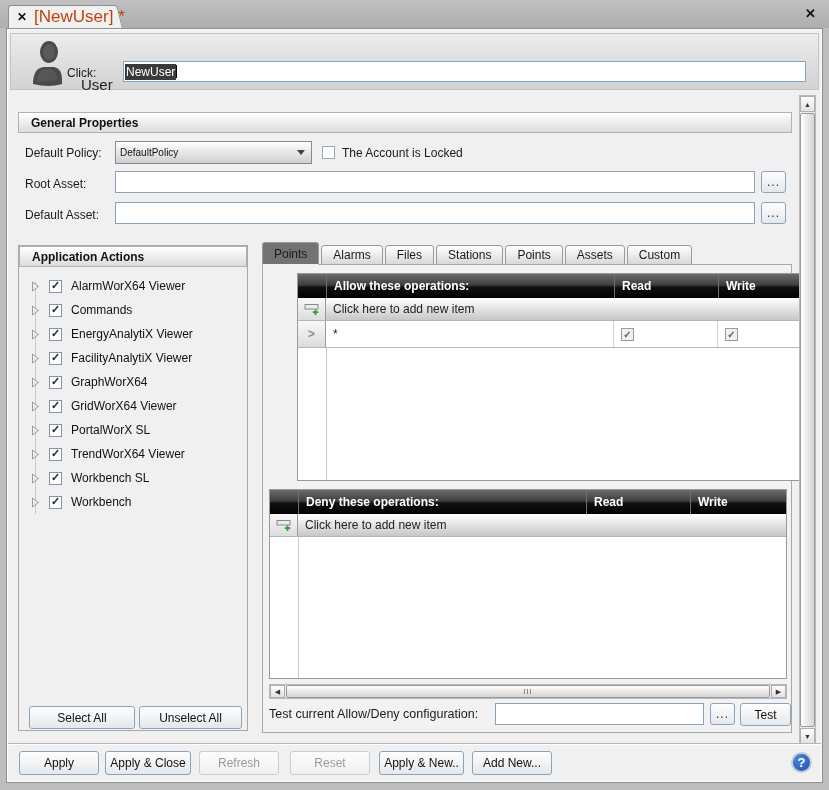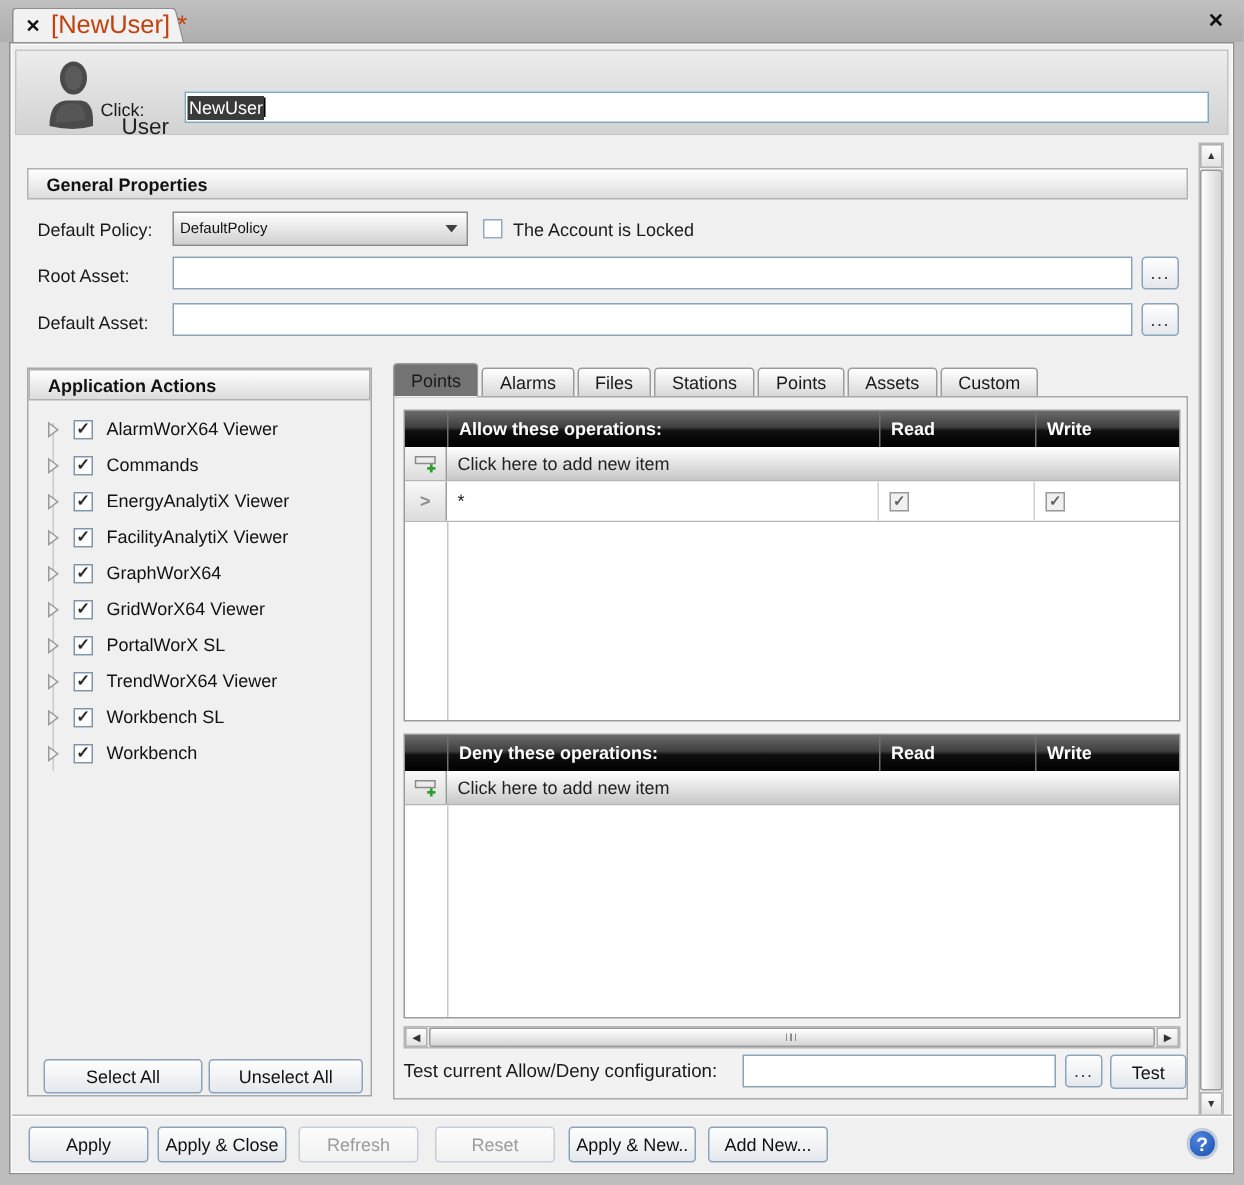--- a/index.html
+++ b/index.html
@@ -84,21 +84,21 @@
   .ptab { height:20px; background:linear-gradient(#ffffff,#d8d8d8); border:1px solid #9a9a9a;
           border-radius:3px 3px 0 0; margin-right:2px; padding:0 11px; display:flex; align-items:center;
           font-size:12px; cursor:pointer; }
   .ptab.active { height:23px; background:#737373; border-bottom:1px solid #f2f2f2; position:relative; z-index:2;text-align:center; }
 
   
   .perm-panel { position:absolute; left:255px; top:235px; width:530px; height:469px;
                 background:#f2f2f2; border:1px solid #a8a8a8; }
 
   .ptable { position:absolute; left:6px; width:518px; background:#fff; border:1px solid #9a9a9a; }
-  .t-allow { top:8px; height:208px; }
+  .t-allow { top:8px; height:208px;margin-left:28px; }
   .t-deny  { top:224px; height:190px; }
   .thead { display:grid; grid-template-columns:28px 288px 104px 1fr; height:24px;
            background:linear-gradient(180deg,#6b6b6b,#3f3f3f 45%,#101010 55%,#000); color:#fff; }
   .thead .th { display:flex; align-items:center; padding-left:7px; font-weight:bold; font-size:12px;
                border-left:1px solid #6f6f6f; }
   .thead .th:first-child { border-left:none; }
   .addrow { display:grid; grid-template-columns:28px 1fr; height:23px; border-bottom:1px solid #b5b5b5; cursor:pointer; }
   .ind-cell { background:linear-gradient(#f8f8f8,#dcdcdc); border-right:1px solid #9a9a9a;
               display:flex; align-items:center; justify-content:center; }
   .addrow-label { background:linear-gradient(#ffffff,#c7c7c7); display:flex; align-items:center;

